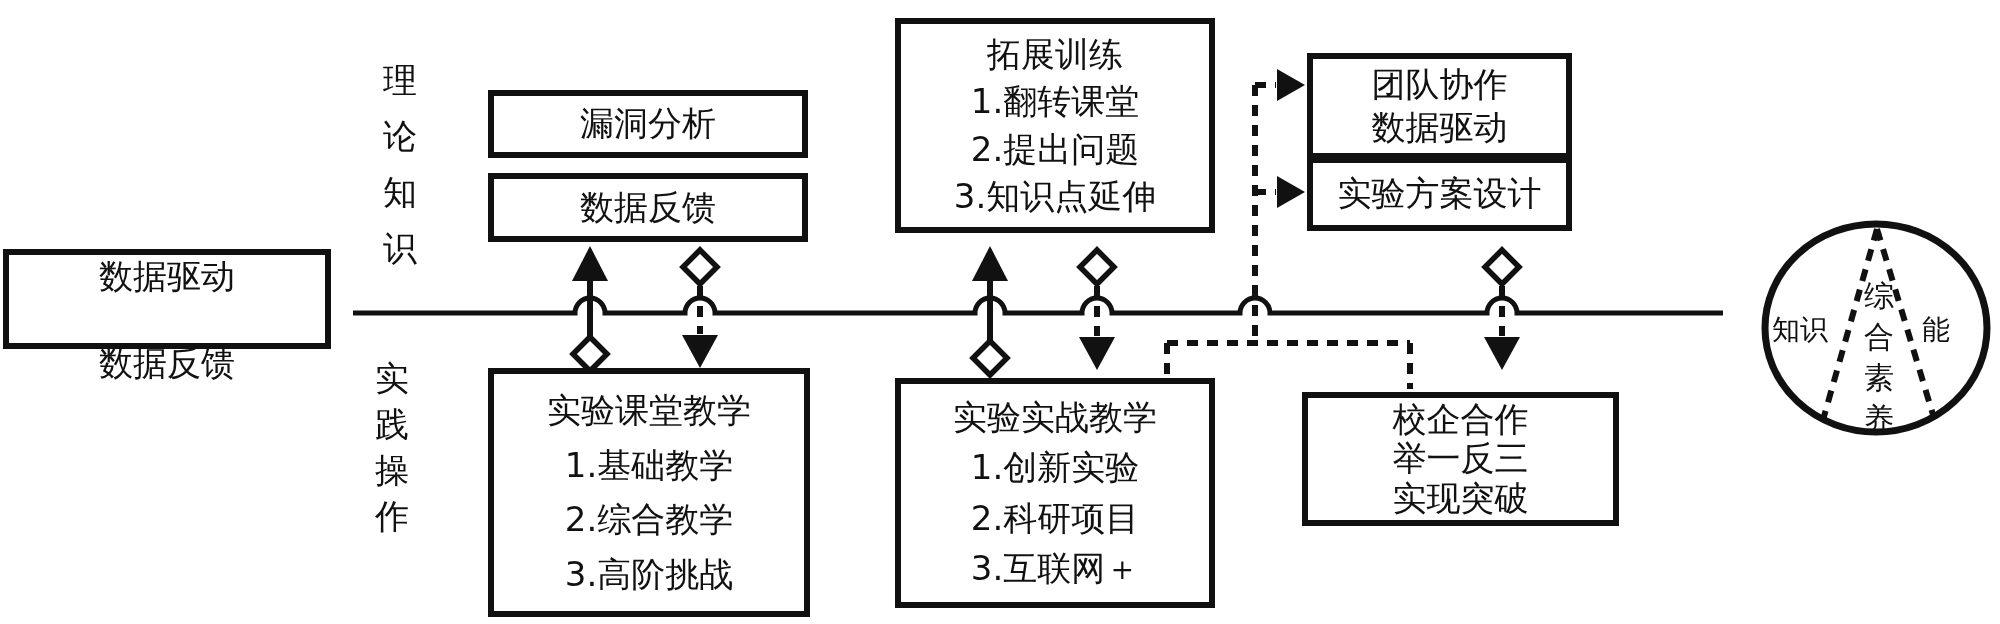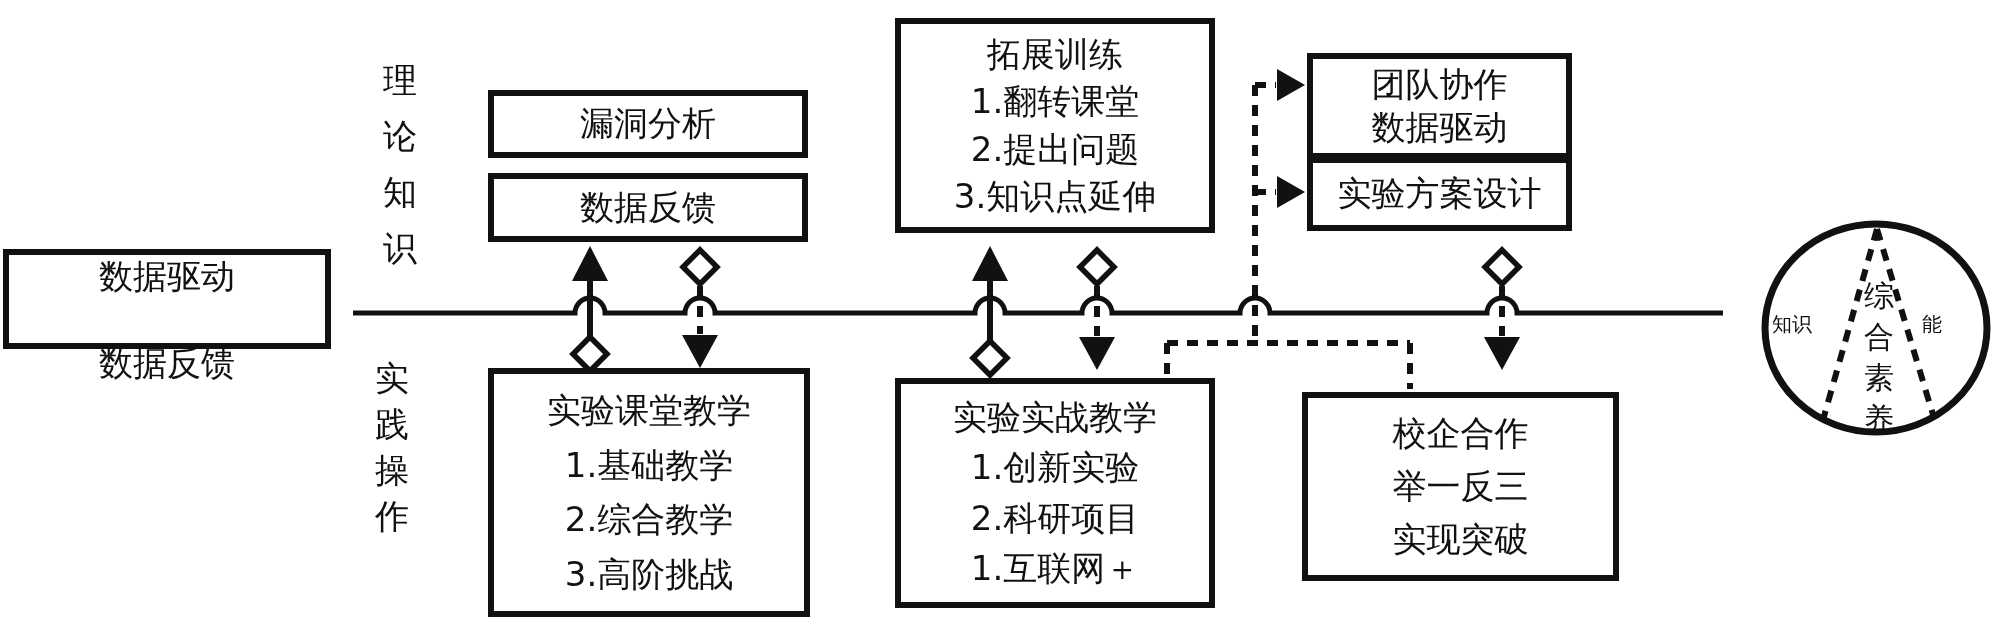--- a/index.html
+++ b/index.html
@@ -11,21 +11,21 @@
   .box{
     position:absolute;box-sizing:border-box;border:6px solid #111;background:#fff;
     display:flex;flex-direction:column;align-items:center;justify-content:space-evenly;
     text-align:center;font-size:34px;line-height:1.15;color:#111;padding:2px 0;
   }
   .box span{display:block;white-space:nowrap;}
   .vlabel{
     position:absolute;display:flex;flex-direction:column;justify-content:space-between;
     align-items:center;font-size:34px;color:#111;
   }
-  .circle-label{position:absolute;font-size:20px;color:#111;white-space:nowrap;}
+  .circle-label{position:absolute;font-size:28px;color:#111;white-space:nowrap;}
   .circle-vlabel{
     position:absolute;display:flex;flex-direction:column;justify-content:space-between;
     align-items:center;font-size:30px;color:#111;
   }
 </style>
 </head>
 <body>
 
 <div class="canvas">
 
@@ -110,23 +110,23 @@
   <div class="box" style="left:488px;top:368px;width:322px;height:249px;">
     <span>实验课堂教学</span>
     <span>1.基础教学</span>
     <span>2.综合教学</span>
     <span>3.高阶挑战</span>
   </div>
   <div class="box" style="left:895px;top:378px;width:320px;height:230px;text-align:center;">
     <span>实验实战教学</span>
     <span>1.创新实验</span>
     <span>2.科研项目</span>
-    <span>1.互联网＋</span>
+    <span>3.互联网＋</span>
   </div>
-  <div class="box" style="left:1302px;top:392px;width:317px;height:189px;">
+  <div class="box" style="left:1302px;top:392px;width:317px;height:134px;">
     <span>校企合作</span>
     <span>举一反三</span>
     <span>实现突破</span>
   </div>
 
   <div class="circle-label" style="left:1772px;top:311px;">知识</div>
   <div class="circle-vlabel" style="left:1862px;top:276px;width:34px;height:156px;">
     <span>综</span>
     <span>合</span>
     <span>素</span>

